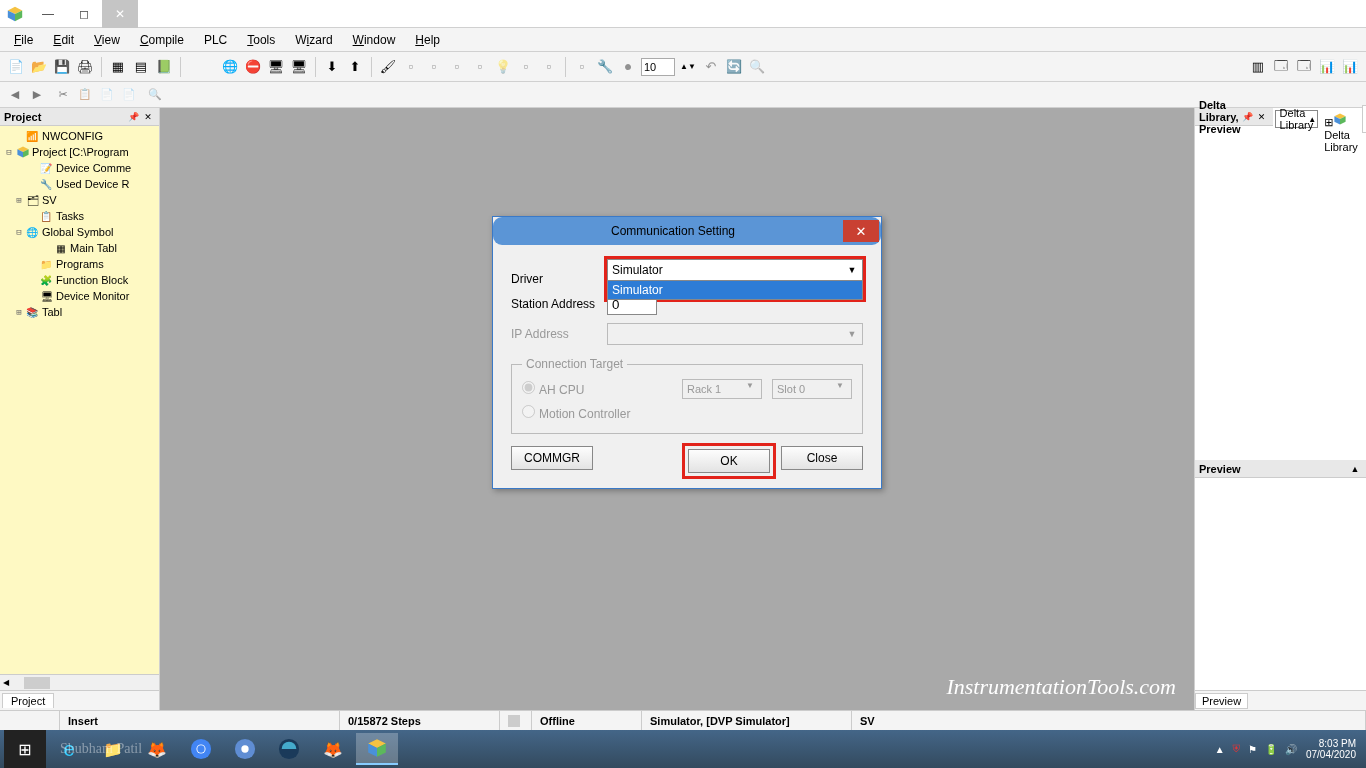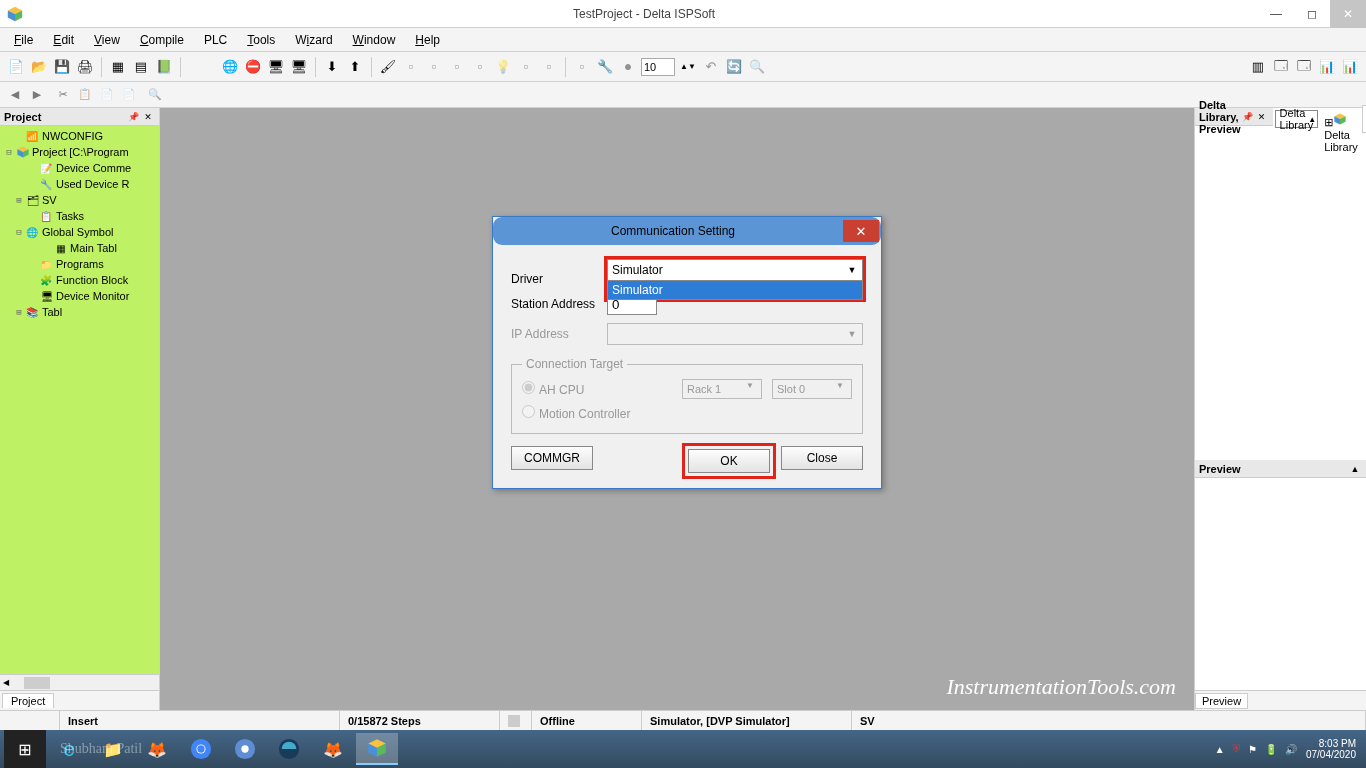--- a/index.html
+++ b/index.html
@@ -26,21 +26,21 @@
 .toolbar .tb-number { width: 34px; height: 18px; border: 1px solid #aaa; font-size: 11px; padding: 0 2px; background: #fff; }
 
 
 .toolbar2 { height: 26px; background: #f4f4f4; display: flex; align-items: center; padding: 0 6px; gap: 4px; border-bottom: 1px solid #d0d0d0; }
 .toolbar2 .tb-icon { width: 18px; height: 18px; display: flex; align-items: center; justify-content: center; font-size: 11px; opacity: 0.5; }
 
 
 .body { display: flex; height: calc(768px - 28px - 24px - 30px - 26px - 20px - 38px); }
 
 
-.left-panel { width: 160px; border-right: 1px solid #d0d0d0; display: flex; flex-direction: column; background: #bef264; }
+.left-panel { width: 160px; border-right: 1px solid #d0d0d0; display: flex; flex-direction: column; background: #fef9c3; }
 .panel-header { height: 18px; background: #e8e8e8; border-bottom: 1px solid #ccc; font-size: 11px; padding: 1px 4px; display: flex; align-items: center; }
 .panel-header .ph-title { flex: 1; font-weight: bold; }
 .panel-header .ph-btn { width: 14px; text-align: center; font-size: 9px; }
 .tree { flex: 1; overflow: hidden; font-size: 11px; padding: 2px 0; }
 .tree .tn { white-space: nowrap; padding: 1px 0 1px 4px; display: flex; align-items: center; gap: 2px; }
 .tree .tn .tn-caret { width: 10px; display: inline-block; text-align: center; font-size: 9px; color: #666; font-family: monospace; }
 .tree .tn .tn-icon { width: 14px; height: 14px; display: inline-flex; align-items: center; justify-content: center; font-size: 10px; }
 .tree .indent1 { padding-left: 14px; }
 .tree .indent2 { padding-left: 28px; }
 .tree .indent3 { padding-left: 42px; }
@@ -116,21 +116,20 @@
 <body>
 
 <div class="titlebar">
   <span class="icon-app cube-icon">
     <svg width="18" height="18" viewBox="0 0 20 20">
         <polygon points="10,2 18,6 10,10 2,6" fill="#f5c242"></polygon>
         <polygon points="2,6 10,10 10,18 2,14" fill="#4a90d9"></polygon>
         <polygon points="18,6 10,10 10,18 18,14" fill="#5cb85c"></polygon>
       </svg>
   </span>
-  <div class="title-text">TestProject - Delta ISPSoft</div>
   <div class="winbtns">
     <div class="winbtn">—</div>
     <div class="winbtn">◻</div>
     <div class="winbtn close">✕</div>
   </div>
 </div>
 
 <div class="menubar">
   <div class="menu-item"><u>F</u><span></span>ile</div>
   <div class="menu-item"><u>E</u>dit</div>

